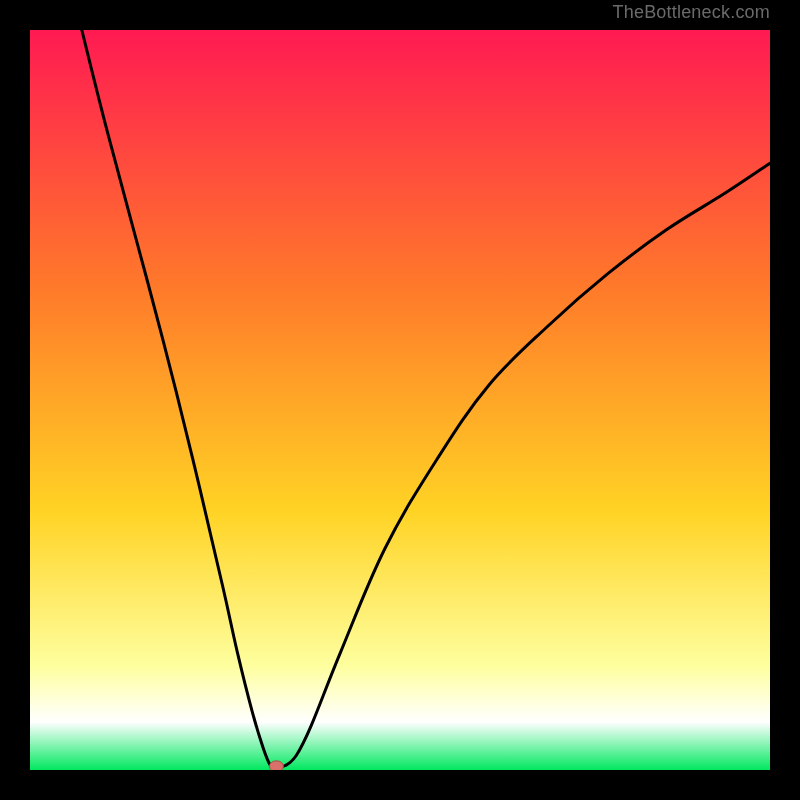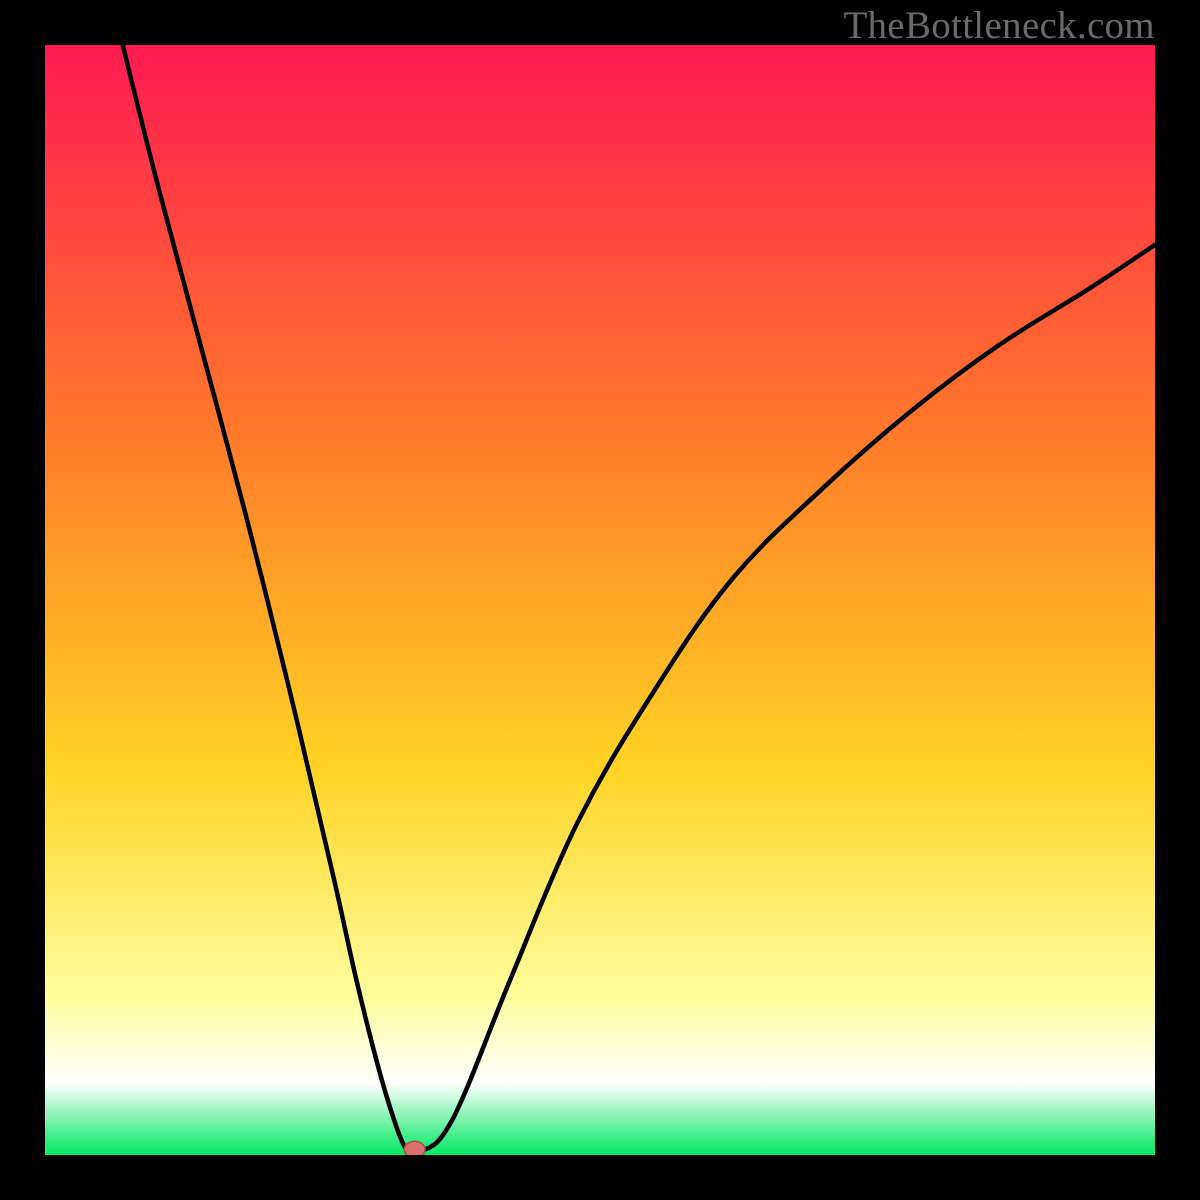--- a/index.html
+++ b/index.html
@@ -24,25 +24,24 @@
     left: 0;
     top: 0;
     width: 740px;
     height: 740px;
     display: block;
   }
   .watermark {
     position: absolute;
     top: 2px;
     right: 30px;
-    font-size: 26px;
+    font-size: 18px;
     letter-spacing: 0.2px;
     color: #6a6a6a;
     font-weight: 500;
-    font-family: Liberation Serif, serif;
     -webkit-font-smoothing: antialiased;
   }
 </style>
 </head>
 <body>
 
 <div class="watermark">TheBottleneck.com</div>
 
 <div class="frame">
   <svg class="plot" viewBox="0 0 740 740" preserveAspectRatio="none">

